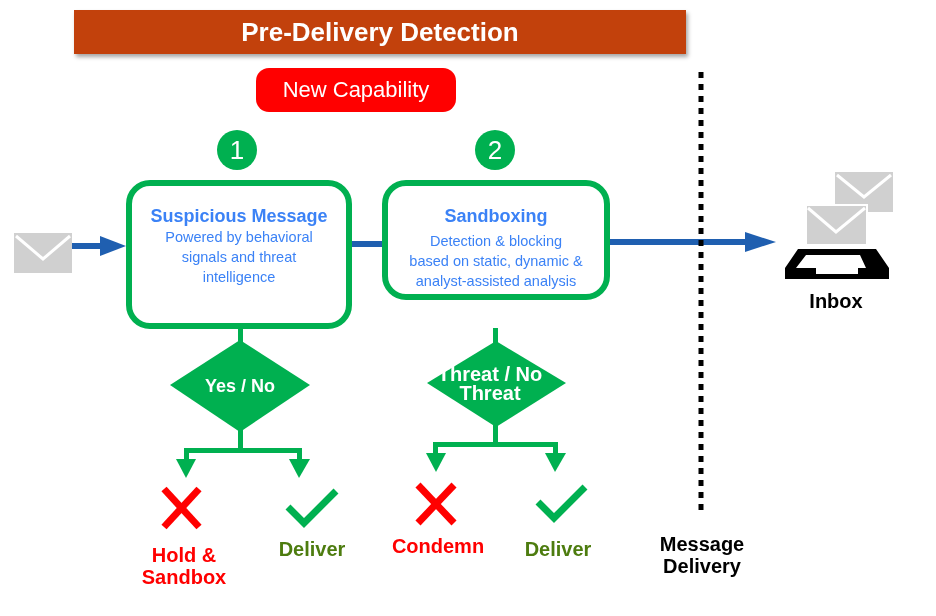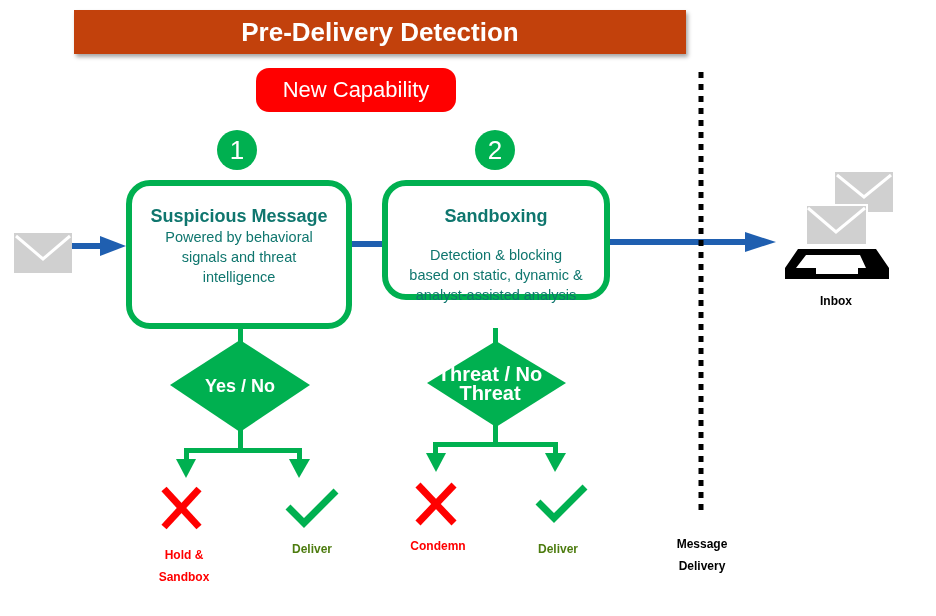--- a/index.html
+++ b/index.html
@@ -16,29 +16,29 @@
     background: #ff0000; color: #fff; font-size: 22px;
     display: flex; align-items: center; justify-content: center; border-radius: 13px;
   }
   .step-num {
     width: 40px; height: 40px; border-radius: 50%;
     background: #00b050; color: #fff; font-size: 26px;
     display: flex; align-items: center; justify-content: center;
   }
   .stage-box {
     border: 6px solid #00b050; border-radius: 24px; background: #fff;
-    box-sizing: border-box; color: #0f766e; text-align: center;
+    box-sizing: border-box; color: #3b82f6; text-align: center;
   }
   .stage-title { font-weight: bold; font-size: 18px; margin-top: 20px; }
   .stage-desc { font-size: 14.5px; line-height: 20px; }
   .diamond-text {
     color: #fff; font-weight: bold; text-align: center;
     display: flex; align-items: center; justify-content: center;
   }
-  .outcome { font-weight: bold; font-size: 12px; text-align: center; line-height: 22px; }
+  .outcome { font-weight: bold; font-size: 20px; text-align: center; line-height: 22px; }
   .red { color: #ff0000; }
   .green { color: #4d7c0f; }
   .black { color: #000; }
 </style>
 </head>
 <body>
 
 <div class="abs title-bar">Pre-Delivery Detection</div>
 <div class="abs badge-new">New Capability</div>
 
@@ -117,21 +117,21 @@
     <div>Powered by behavioral</div>
     <div>signals and threat</div>
     <div>intelligence</div>
   </div>
 </div>
 <div class="abs diamond-text" style="left:180px;top:372px;width:120px;height:28px;font-size:18px;">Yes / No</div>
 
 <div class="abs step-num" style="left:475px;top:130px;">2</div>
 <div class="abs stage-box" style="left:382px;top:180px;width:228px;height:120px;">
   <div class="stage-title">Sandboxing</div>
-  <div class="stage-desc" style="margin-top:18px;">
+  <div class="stage-desc" style="margin-top:4px;">
     <div>Detection &amp; blocking</div>
     <div>based on static, dynamic &amp;</div>
     <div>analyst-assisted analysis</div>
   </div>
 </div>
 <div class="abs diamond-text" style="left:434px;top:364px;width:112px;height:40px;font-size:20px;line-height:19px;flex-direction:column;">
   <div>Threat / No</div>
   <div>Threat</div>
 </div>
 

